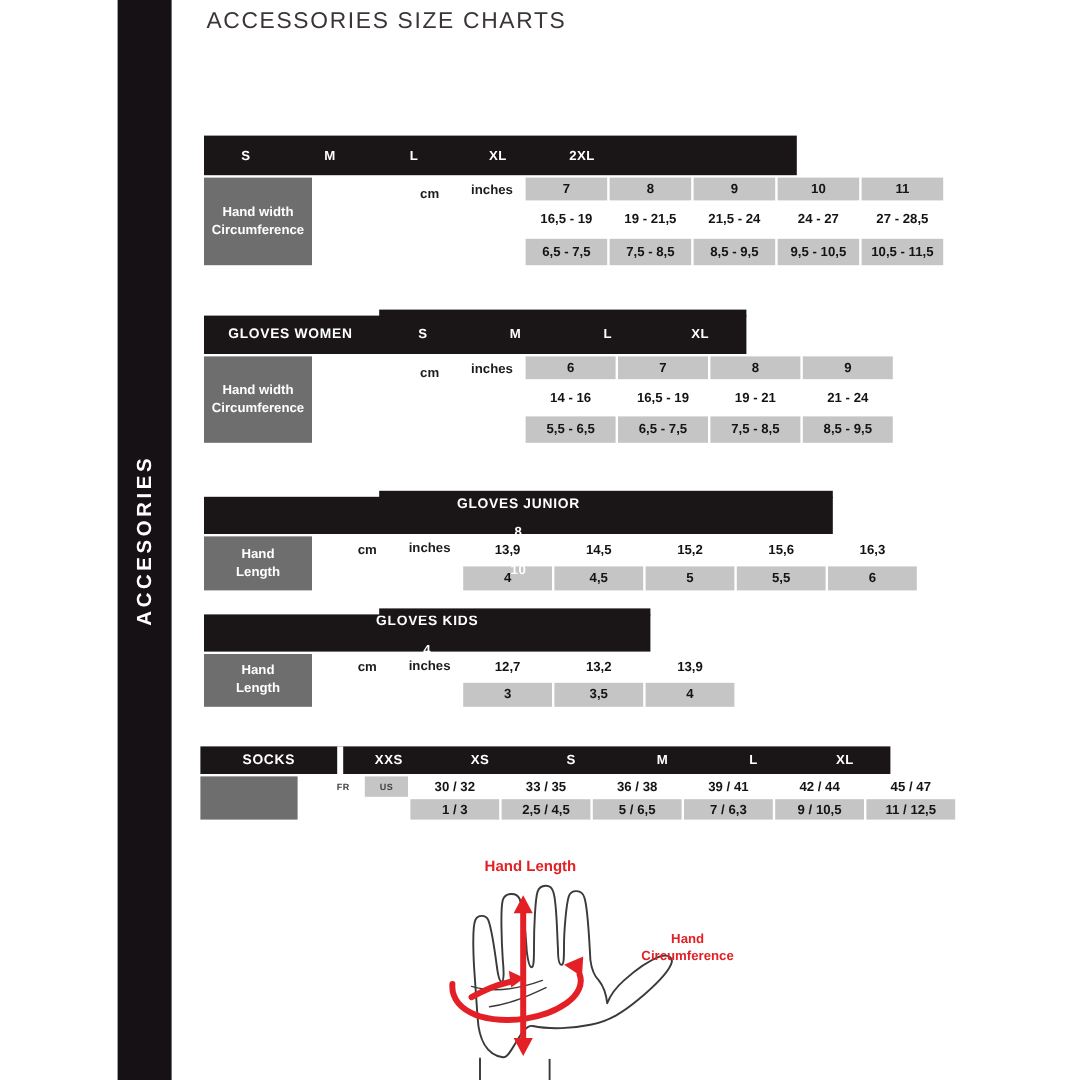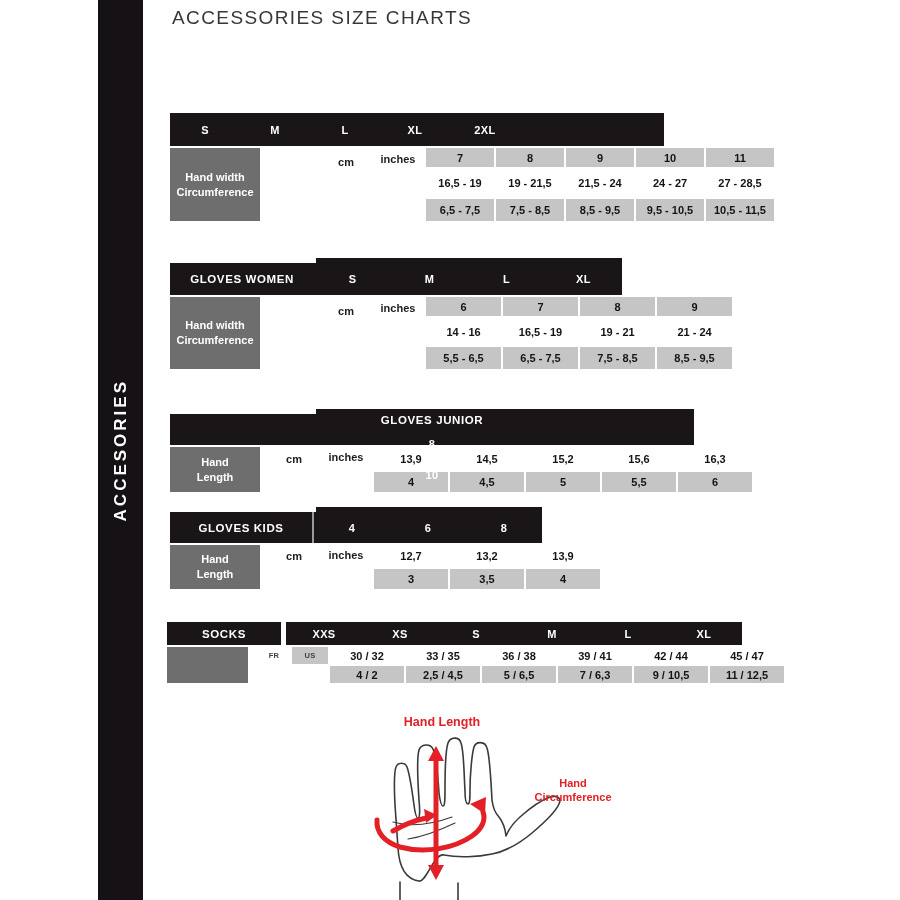--- a/index.html
+++ b/index.html
@@ -30,21 +30,21 @@
   .t-title{display:flex;align-items:center;justify-content:center;
     font-size:11.5px;letter-spacing:.6px;height:100%;}
   .t-size{display:flex;align-items:center;justify-content:center;
     font-size:11px;letter-spacing:.4px;height:100%;flex:0 0 auto;}
   .t-divider{height:100%;background:#9b9b9b;flex:0 0 2px;}
   .t-gap{height:100%;background:#ffffff;flex:0 0 5px;}
   .tbody{display:flex;margin-top:2px;}
   .t-label{
     background:#6e6e6e;color:#ffffff;font-weight:bold;font-size:11px;
     display:flex;flex-direction:column;align-items:center;justify-content:center;
-    line-height:15px;text-align:center;margin-right:8px;flex:0 0 auto;
+    line-height:15px;text-align:center;margin-right:20px;flex:0 0 auto;
   }
   .t-units{display:flex;margin-right:2px;flex:0 0 auto;}
   .t-unit{display:flex;align-items:center;justify-content:center;
     font-weight:bold;font-size:11px;color:#1c1c1c;background:#fff;margin-bottom:2px;}
   .t-unit.small{font-size:7.5px;color:#3f3f3f;letter-spacing:.3px;}
   .t-rows{display:flex;flex-direction:column;}
   .t-row{display:flex;margin-bottom:2px;}
   .t-cell{
     display:flex;align-items:center;justify-content:center;
     font-weight:bold;font-size:11px;color:#141414;margin-right:2px;flex:0 0 auto;
@@ -184,21 +184,21 @@
             <div class="t-cell bg-gray" style="width: 74px; height: 20px;">4</div>
             <div class="t-cell bg-gray" style="width: 74px; height: 20px;">4,5</div>
             <div class="t-cell bg-gray" style="width: 74px; height: 20px;">5</div>
             <div class="t-cell bg-gray" style="width: 74px; height: 20px;">5,5</div>
             <div class="t-cell bg-gray" style="width: 74px; height: 20px;">6</div>
           </div>
         </div>
       </div>
     </div>
     <div class="size-table" style="left: 170px; top: 512px; width: 372px;">
-      <div class="thead" style="height: 31px;">
+      <div class="thead" style="height: 31px; flex-direction: column;">
         <div class="notch" style="left: 146px; right: 0px;"></div>
         <div class="t-title" style="width: 144px;">GLOVES KIDS</div>
         <div class="t-divider"></div>
         <div class="t-size" style="width: 76px;">4</div>
         <div class="t-size" style="width: 76px;">6</div>
         <div class="t-size" style="width: 76px;">8</div>
       </div>
       <div class="tbody" style="height: auto;">
         <div class="t-label" style="width: 90px; height: 44px;">
           <span>Hand</span>
@@ -242,21 +242,21 @@
         <div class="t-rows">
           <div class="t-row">
             <div class="t-cell bg-white" style="width: 74px; height: 17px;">30 / 32</div>
             <div class="t-cell bg-white" style="width: 74px; height: 17px;">33 / 35</div>
             <div class="t-cell bg-white" style="width: 74px; height: 17px;">36 / 38</div>
             <div class="t-cell bg-white" style="width: 74px; height: 17px;">39 / 41</div>
             <div class="t-cell bg-white" style="width: 74px; height: 17px;">42 / 44</div>
             <div class="t-cell bg-white" style="width: 74px; height: 17px;">45 / 47</div>
           </div>
           <div class="t-row">
-            <div class="t-cell bg-gray" style="width: 74px; height: 17px;">4 / 2</div>
+            <div class="t-cell bg-gray" style="width: 74px; height: 17px;">1 / 3</div>
             <div class="t-cell bg-gray" style="width: 74px; height: 17px;">2,5 / 4,5</div>
             <div class="t-cell bg-gray" style="width: 74px; height: 17px;">5 / 6,5</div>
             <div class="t-cell bg-gray" style="width: 74px; height: 17px;">7 / 6,3</div>
             <div class="t-cell bg-gray" style="width: 74px; height: 17px;">9 / 10,5</div>
             <div class="t-cell bg-gray" style="width: 74px; height: 17px;">11 / 12,5</div>
           </div>
         </div>
       </div>
     </div>
   </div>

